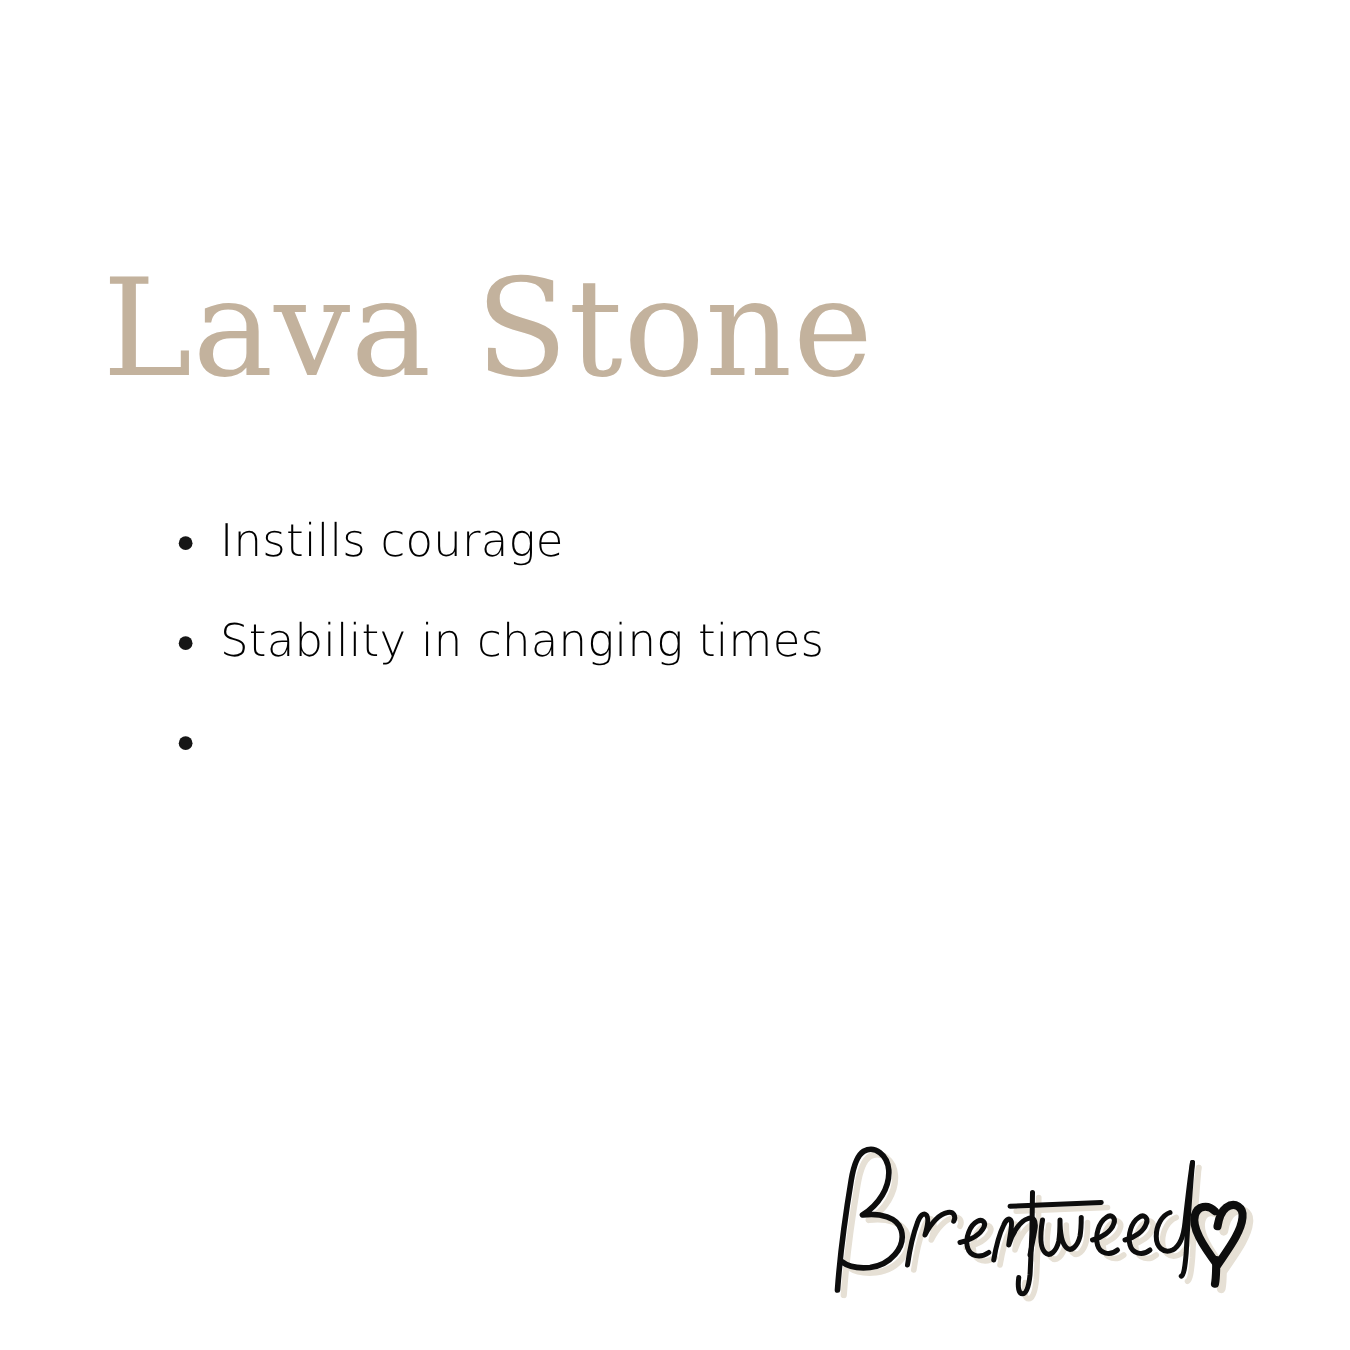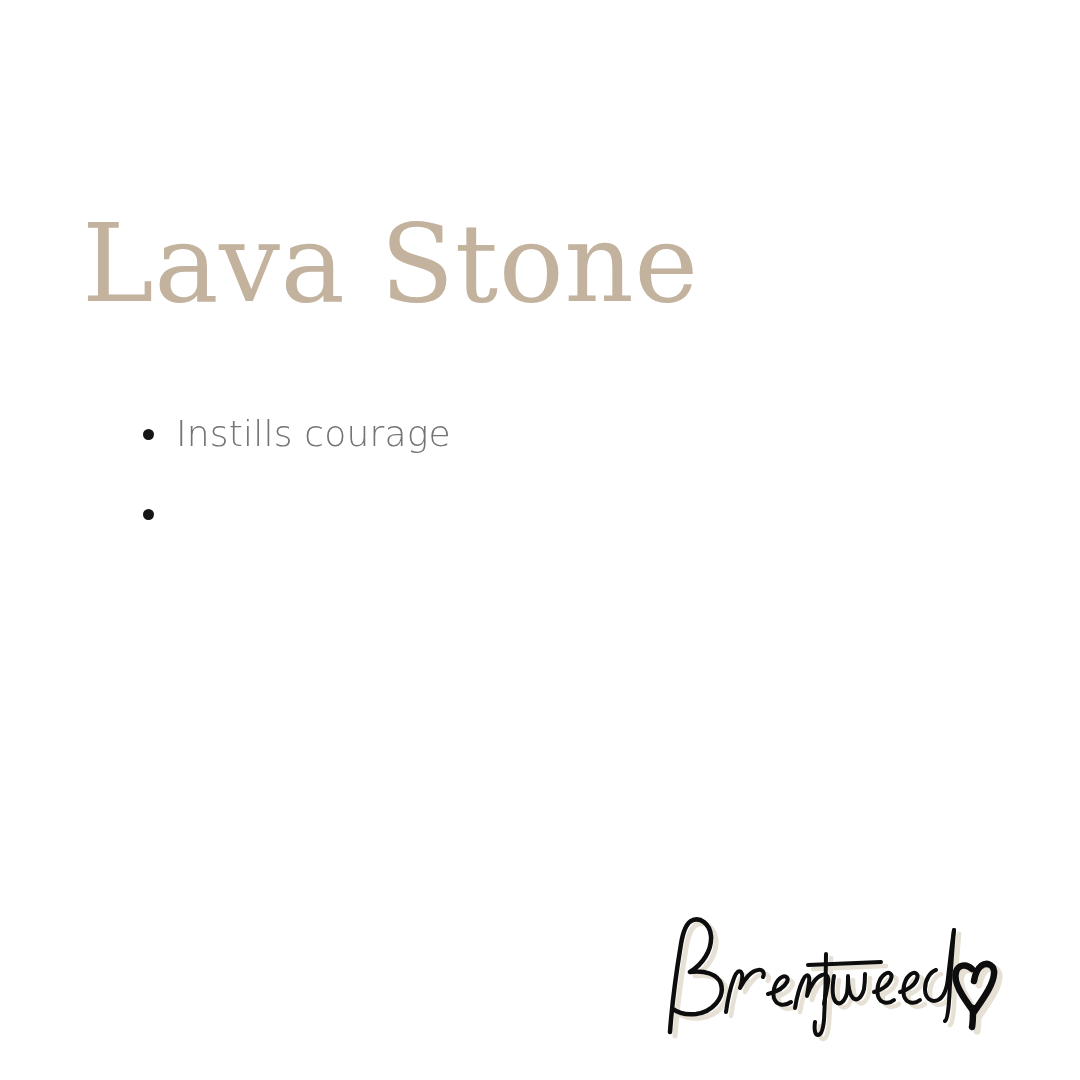--- a/index.html
+++ b/index.html
@@ -44,21 +44,21 @@
   }
   #bullets li {
     position: relative;
     height: 80px;
     padding-left: 36px;
     font-family: "DejaVu Sans", "Liberation Sans", sans-serif;
     font-size: 36px;
     font-weight: 300;
     line-height: 56px;
     letter-spacing: 0.2px;
-    color: #737373;
+    color: #000000;
     white-space: nowrap;
   }
   #bullets li .dot {
     position: absolute;
     left: 3px;
     top: 23px;
     width: 11px;
     height: 11px;
     border-radius: 50%;
     background: #161616;
@@ -98,20 +98,24 @@
 
   <div id="title">Lava Stone</div>
 
   <ul id="bullets">
     <li>
       <span class="dot"></span>
       <span>Instills courage</span>
     </li>
     <li>
       <span class="dot"></span>
+      <span>Stability in changing times</span>
+    </li>
+    <li>
+      <span class="dot"></span>
     </li>
   </ul>
 
   <div id="signature">
     <svg viewBox="0 0 360 140" xmlns="http://www.w3.org/2000/svg">
 
       <g class="sig-shadow" transform="translate(5,4)">
         <path d="M22 124 C24 96 29 60 33 36 C35 24 38 16 43 13 C52 8 62 16 63 28 C64 42 55 56 42 64 C56 62 70 66 73 76 C77 90 64 104 48 106 C38 107 30 105 25 101" stroke-width="5"></path>
         <path d="M78 104 C80 90 83 78 86 70 C88 64 91 62 93 64 C95 66 94 73 92 80 C97 70 104 63 110 62 C115 61 117 65 115 69" stroke-width="4.5"></path>
         <path d="M120 86 C128 84 136 80 139 74 C141 70 138 67 134 69 C128 72 124 82 126 90 C128 97 136 99 143 94" stroke-width="4.5"></path>

